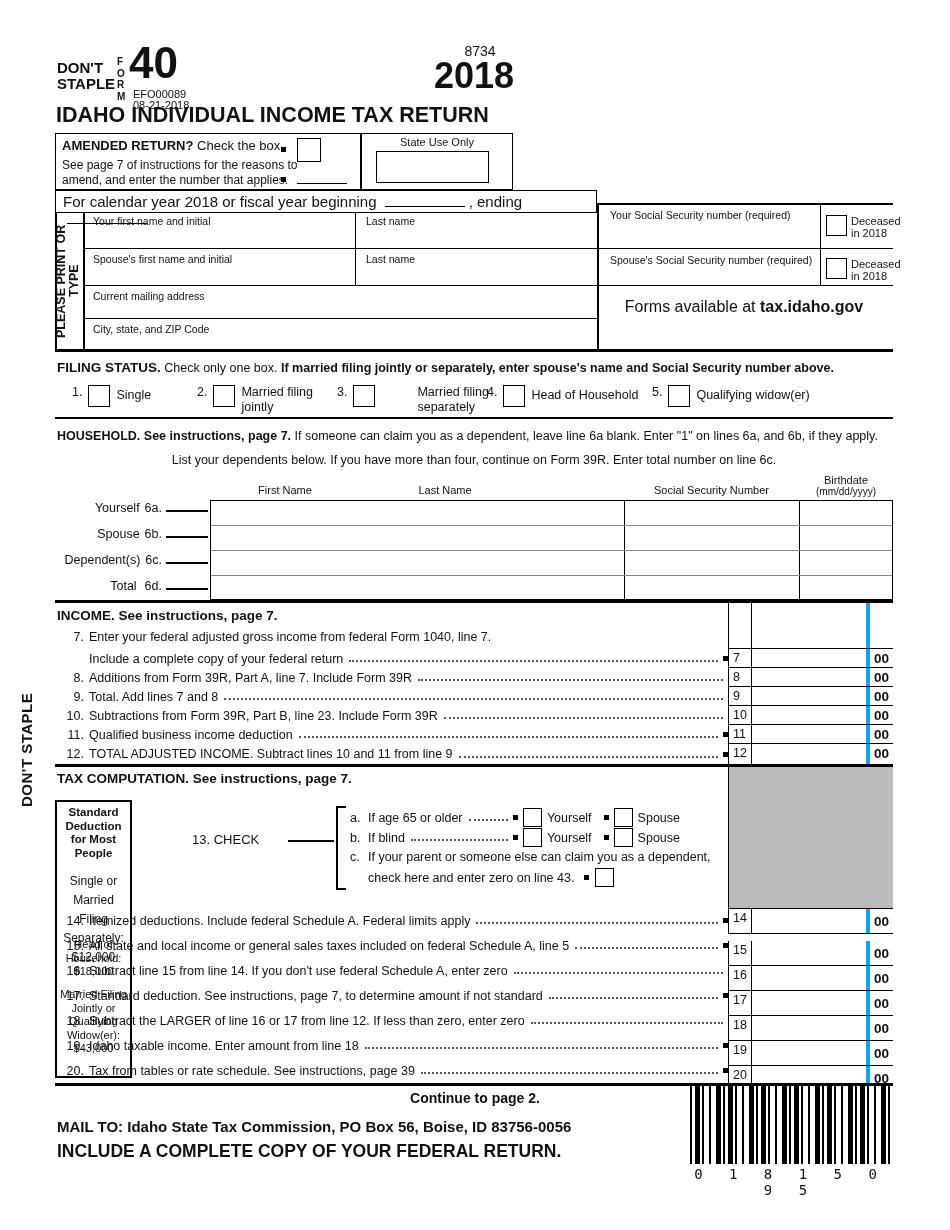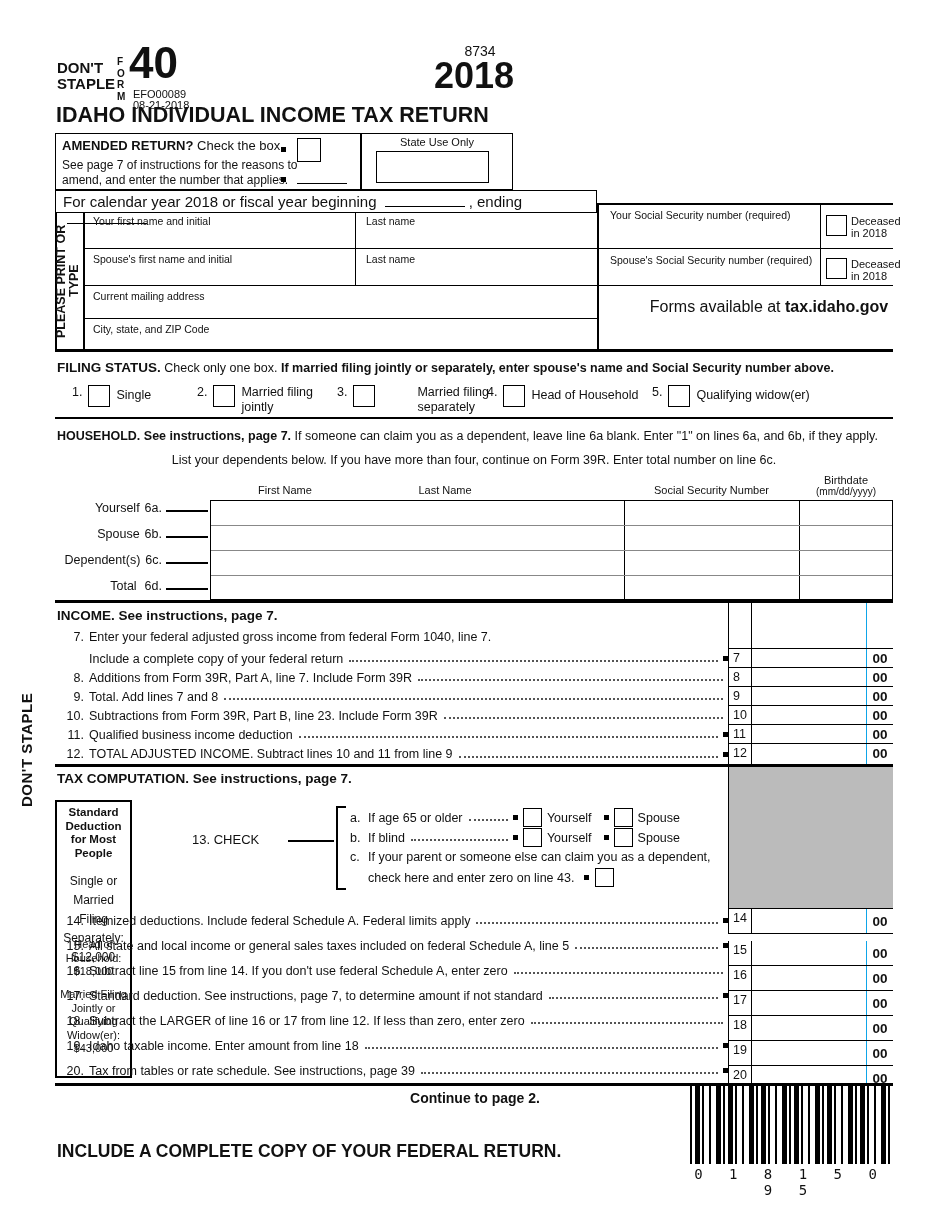--- a/index.html
+++ b/index.html
@@ -12,21 +12,21 @@
   .blank { display:inline-block; border-bottom:1.5px solid #000; height:12px; vertical-align:baseline; }
   .hline { position:absolute; background:#000; }
   .vline { position:absolute; background:#000; }
   .tline { position:absolute; display:flex; align-items:center; font-size:12.5px; white-space:nowrap; }
   .tnum { width:26px; text-align:right; margin-right:5px; flex:none; }
   .leader { flex:1; border-bottom:2px dotted #555; height:2px; align-self:flex-end; margin:0 5px 6px 6px; min-width:15px; }
   .amtcol { position:absolute; left:728px; width:165px; }
   .amt-row { display:flex; border-bottom:1px solid #000; }
   .amt-num { width:24px; border-left:1.5px solid #000; border-right:1px solid #000; font-size:12.5px; padding:2px 0 0 4px; }
   .amt-box { flex:1; }
-  .amt-cents { width:27px; border-left:1px solid #0ea5e9; font-weight:bold; font-size:13.5px; text-align:center; padding-top:2px; }
+  .amt-cents { width:27px; border-left:4px solid #0ea5e9; font-weight:bold; font-size:13.5px; text-align:center; padding-top:2px; }
   .vert { writing-mode:vertical-rl; transform:rotate(180deg); }
   .flabel { font-size:10.5px; padding:3px 0 0 10px; }
   .opt { position:absolute; display:flex; align-items:flex-start; gap:6px; font-size:12.5px; }
   .chk13row { position:absolute; display:flex; align-items:center; font-size:12.5px; white-space:nowrap; }
   .hcell { border-right:1px solid #000; height:100%; }
 </style>
 </head>
 <body>
 
 <div id="page">
@@ -85,21 +85,21 @@
   <div class="abs" style="left:84px;top:334px;width:511px;height:14px;"></div>
 
   <div class="abs flabel" style="left:600px;top:206px;">Your Social Security number (required)</div>
   <div class="abs" style="left:601px;top:222px;width:215px;height:22px;"></div>
   <div class="abs box" style="left:826px;top:215px;width:21px;height:21px;"></div>
   <div class="abs" style="left:851px;top:215px;font-size:11px;line-height:12px;"><span>Deceased</span><br><span>in 2018</span></div>
   <div class="abs flabel" style="left:600px;top:251px;">Spouse's Social Security number (required)</div>
   <div class="abs" style="left:601px;top:266px;width:215px;height:17px;"></div>
   <div class="abs box" style="left:826px;top:258px;width:21px;height:21px;"></div>
   <div class="abs" style="left:851px;top:258px;font-size:11px;line-height:12px;"><span>Deceased</span><br><span>in 2018</span></div>
-  <div class="abs" style="left:597px;top:298px;width:296px;text-align:center;font-size:16px;padding-left:48px;"><span>Forms available at</span> <span class="b">tax.idaho.gov</span></div>
+  <div class="abs" style="left:572px;top:298px;width:296px;text-align:center;font-size:16px;padding-left:48px;"><span>Forms available at</span> <span class="b">tax.idaho.gov</span></div>
 
   <div class="abs" style="left:57px;top:360px;font-size:12.5px;"><span class="b" style="font-size:13.5px;">FILING STATUS.</span>  <span>Check only one box.</span> <span class="b">If married filing jointly or separately, enter spouse's name and Social Security number above.</span></div>
   <div class="opt" style="left:72px;top:385px;">
     <span>1.</span>
     <span class="box" style="width:22px;height:22px;"></span>
     <span style="padding-top:3px;">Single</span>
   </div>
   <div class="opt" style="left:197px;top:385px;">
     <span>2.</span>
     <span class="box" style="width:22px;height:22px;"></span>
@@ -380,18 +380,19 @@
   <div class="tline" style="left:58px;top:1058px;width:670px;height:25px;">
       <span class="tnum">20.</span>
       <span>Tax from tables or rate schedule. See instructions, page 39</span>
       <span class="leader" style="margin-bottom:9px;"></span>
       <span class="sq"></span>
     </div>
 
   <div class="hline" style="left:55px;top:1083px;width:838px;height:2.5px;"></div>
 
   <div class="abs b" style="left:0;top:1090px;width:950px;text-align:center;font-size:14px;">Continue to page 2.</div>
+  <div class="abs b" style="left:57px;top:1118px;font-size:15px;">MAIL TO:  Idaho State Tax Commission, PO Box 56, Boise, ID 83756-0056</div>
   <div class="abs b" style="left:57px;top:1141px;font-size:17.5px;">INCLUDE A COMPLETE COPY OF YOUR FEDERAL RETURN.</div>
 
   <div class="abs" style="left:690px;top:1086px;width:200px;height:78px;background:repeating-linear-gradient(90deg,#000 0 2px,#fff 2px 5px,#000 5px 10px,#fff 10px 12px,#000 12px 14px,#fff 14px 19px,#000 19px 21px,#fff 21px 26px,#000 26px 31px,#fff 31px 33px);"></div>
   <div class="abs" style="left:690px;top:1166px;width:200px;text-align:center;font-size:14px;letter-spacing:9px;font-family:'DejaVu Sans Mono',monospace;">0 1 8 1 5 0 9 5</div>
 
 </div>
 
 </body></html>

